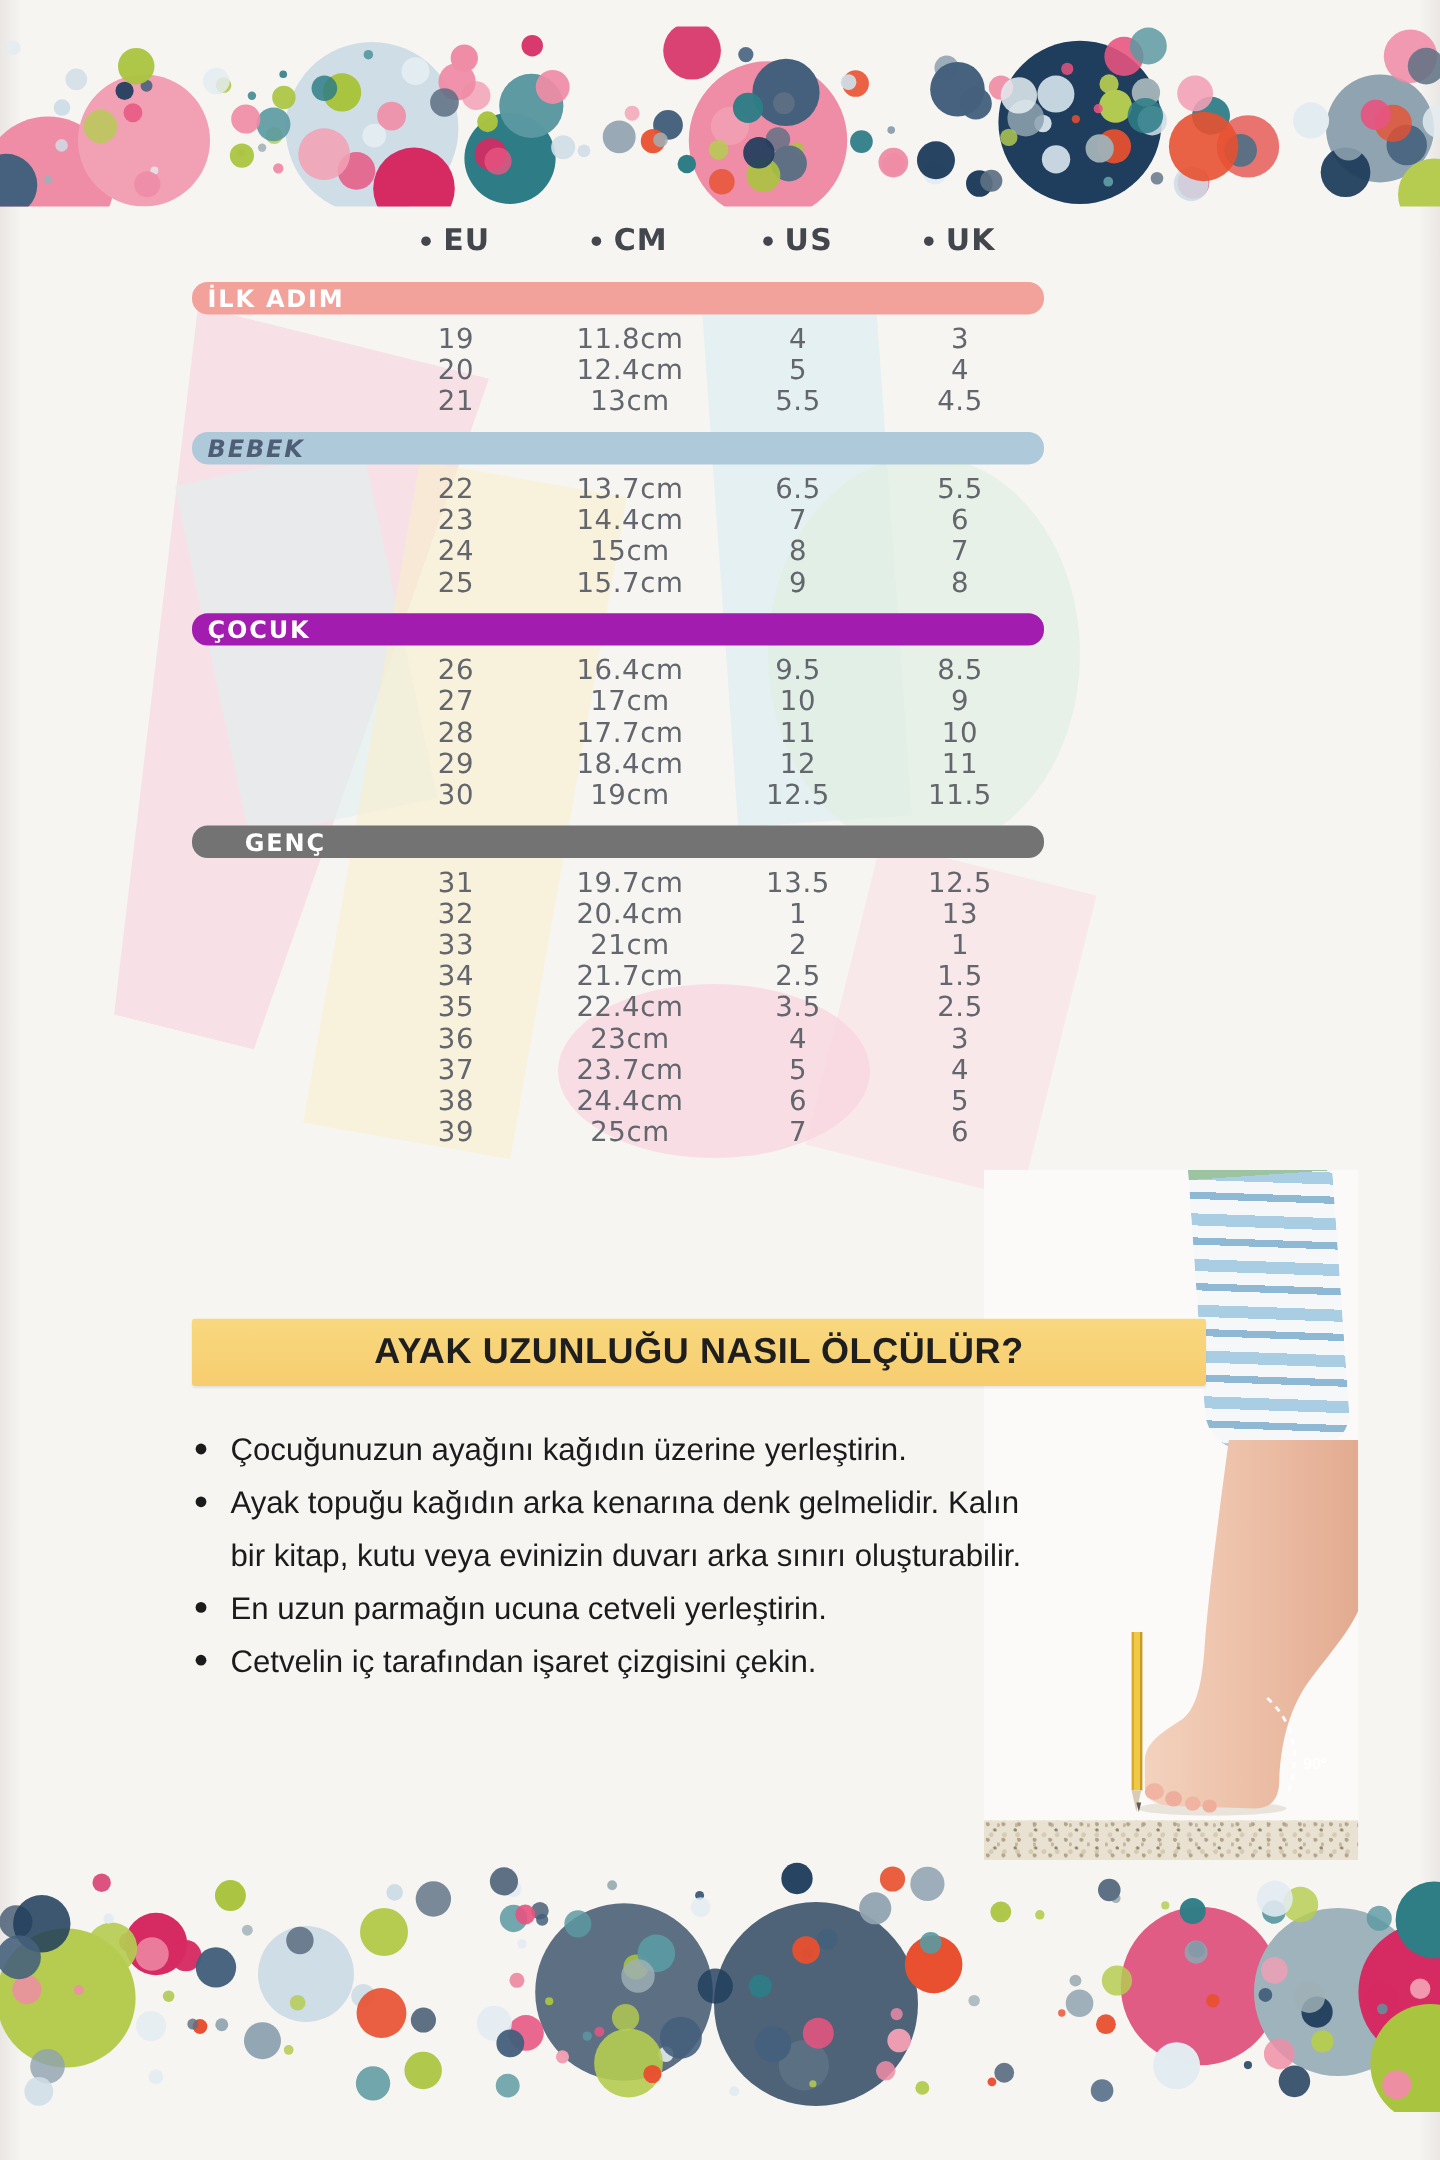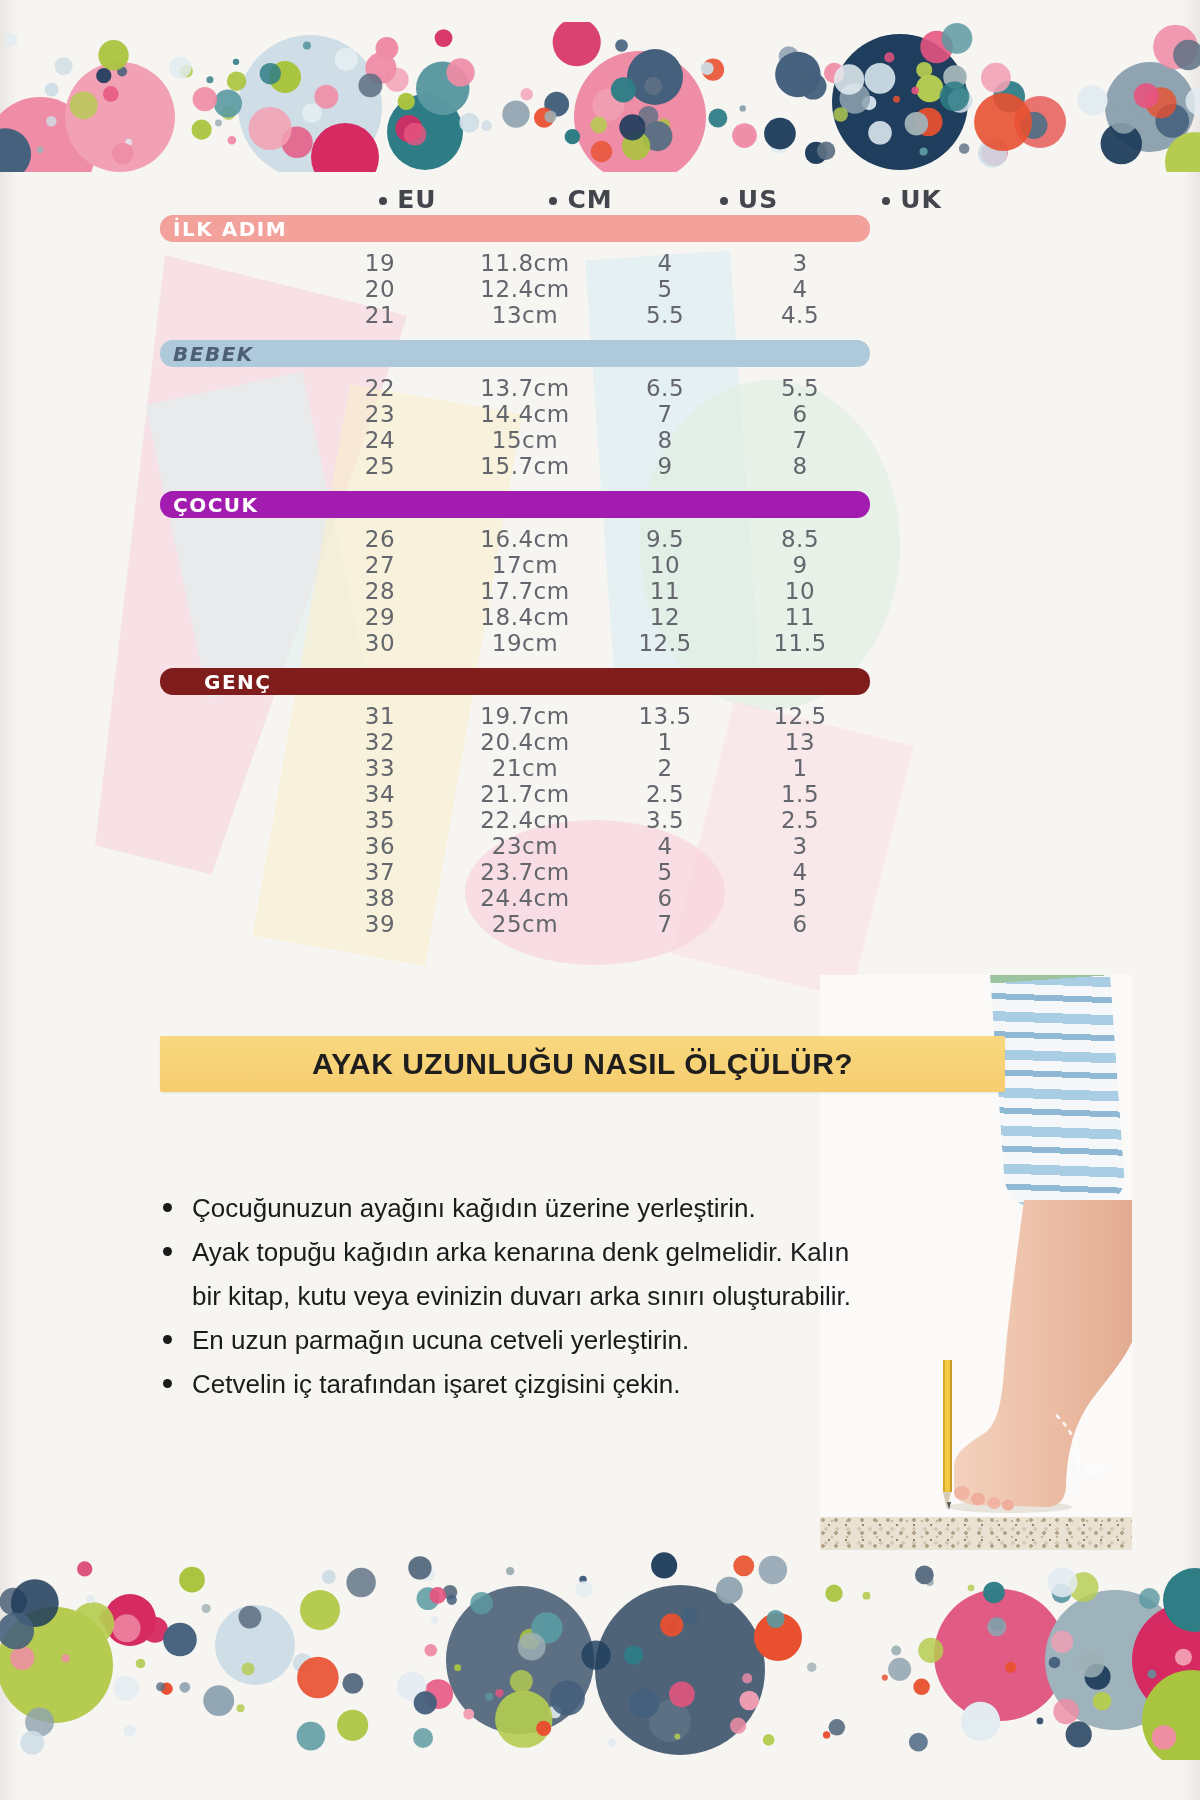--- a/index.html
+++ b/index.html
@@ -10,31 +10,31 @@
   }
   
   .dots-svg{position:absolute;left:0;width:1200px;display:block;}
   #dots-top{top:22px;height:150px;}
   #dots-bottom{top:1545px;height:215px;}
   
   .wm{position:absolute;z-index:0;}
   
   #size-chart{position:absolute;left:160px;top:183px;width:710px;z-index:2;}
   .grid-row{display:grid;grid-template-columns:150px 140px 150px 130px 140px;align-items:center;}
-  #chart-header{height:32px;margin-bottom:0;gap:28px;}
+  #chart-header{height:32px;margin-bottom:20px;}
   .hcell{text-align:center;font-size:25px;font-weight:bold;color:#43464d;font-family:"DejaVu Sans",sans-serif;letter-spacing:1px;}
   .hdot{display:inline-block;width:8px;height:8px;border-radius:50%;background:#43464d;margin-right:10px;vertical-align:3px;}
   .section{margin-bottom:12px;}
   .bar{height:27px;display:flex;align-items:center;padding-left:13px;margin-bottom:8px;box-sizing:border-box;border-radius:13px;}
   .bar-label{font-size:20px;font-weight:bold;letter-spacing:1.5px;font-family:"DejaVu Sans",sans-serif;}
   .srow{height:26px;}
   .srow span{text-align:center;font-size:23px;color:#63666d;font-family:"DejaVu Sans",sans-serif;letter-spacing:0.5px;}
   
   #howto-title-bar{
-    position:absolute;left:160px;top:1036px;width:845px;height:56px;z-index:3;
+    position:absolute;left:160px;top:1099px;width:845px;height:56px;z-index:3;
     display:flex;align-items:center;justify-content:center;
     border-radius:2px;box-shadow:0 1px 2px rgba(0,0,0,0.08);
   }
   #howto-title{font-size:30px;font-weight:bold;color:#1e1e1e;letter-spacing:0.5px;}
   #howto-list{position:absolute;left:150px;top:1186px;width:705px;z-index:2;
     list-style:none;margin:0;padding:0;}
   #howto-list li{position:relative;padding-left:42px;font-size:26px;line-height:44px;color:#1b1b1b;}
   #howto-list li::before{content:"";position:absolute;left:13px;top:17px;width:9px;height:9px;border-radius:50%;background:#1b1b1b;}
   
   #measure-photo{position:absolute;left:820px;top:975px;width:312px;height:575px;background:#fbfaf8;z-index:1;overflow:hidden;}
@@ -301,21 +301,21 @@
         </div>
         <div class="srow grid-row">
           <span></span>
           <span>30</span>
           <span>19cm</span>
           <span>12.5</span>
           <span>11.5</span>
         </div>
       </div>
       <div class="section">
-        <div class="bar" style="background: #7f1d1d; padding-left: 44px;">
+        <div class="bar" style="background: #737373; padding-left: 44px;">
           <span class="bar-label" style="color: rgb(255, 255, 255);">GENÇ</span>
         </div>
         <div class="srow grid-row">
           <span></span>
           <span>31</span>
           <span>19.7cm</span>
           <span>13.5</span>
           <span>12.5</span>
         </div>
         <div class="srow grid-row">

